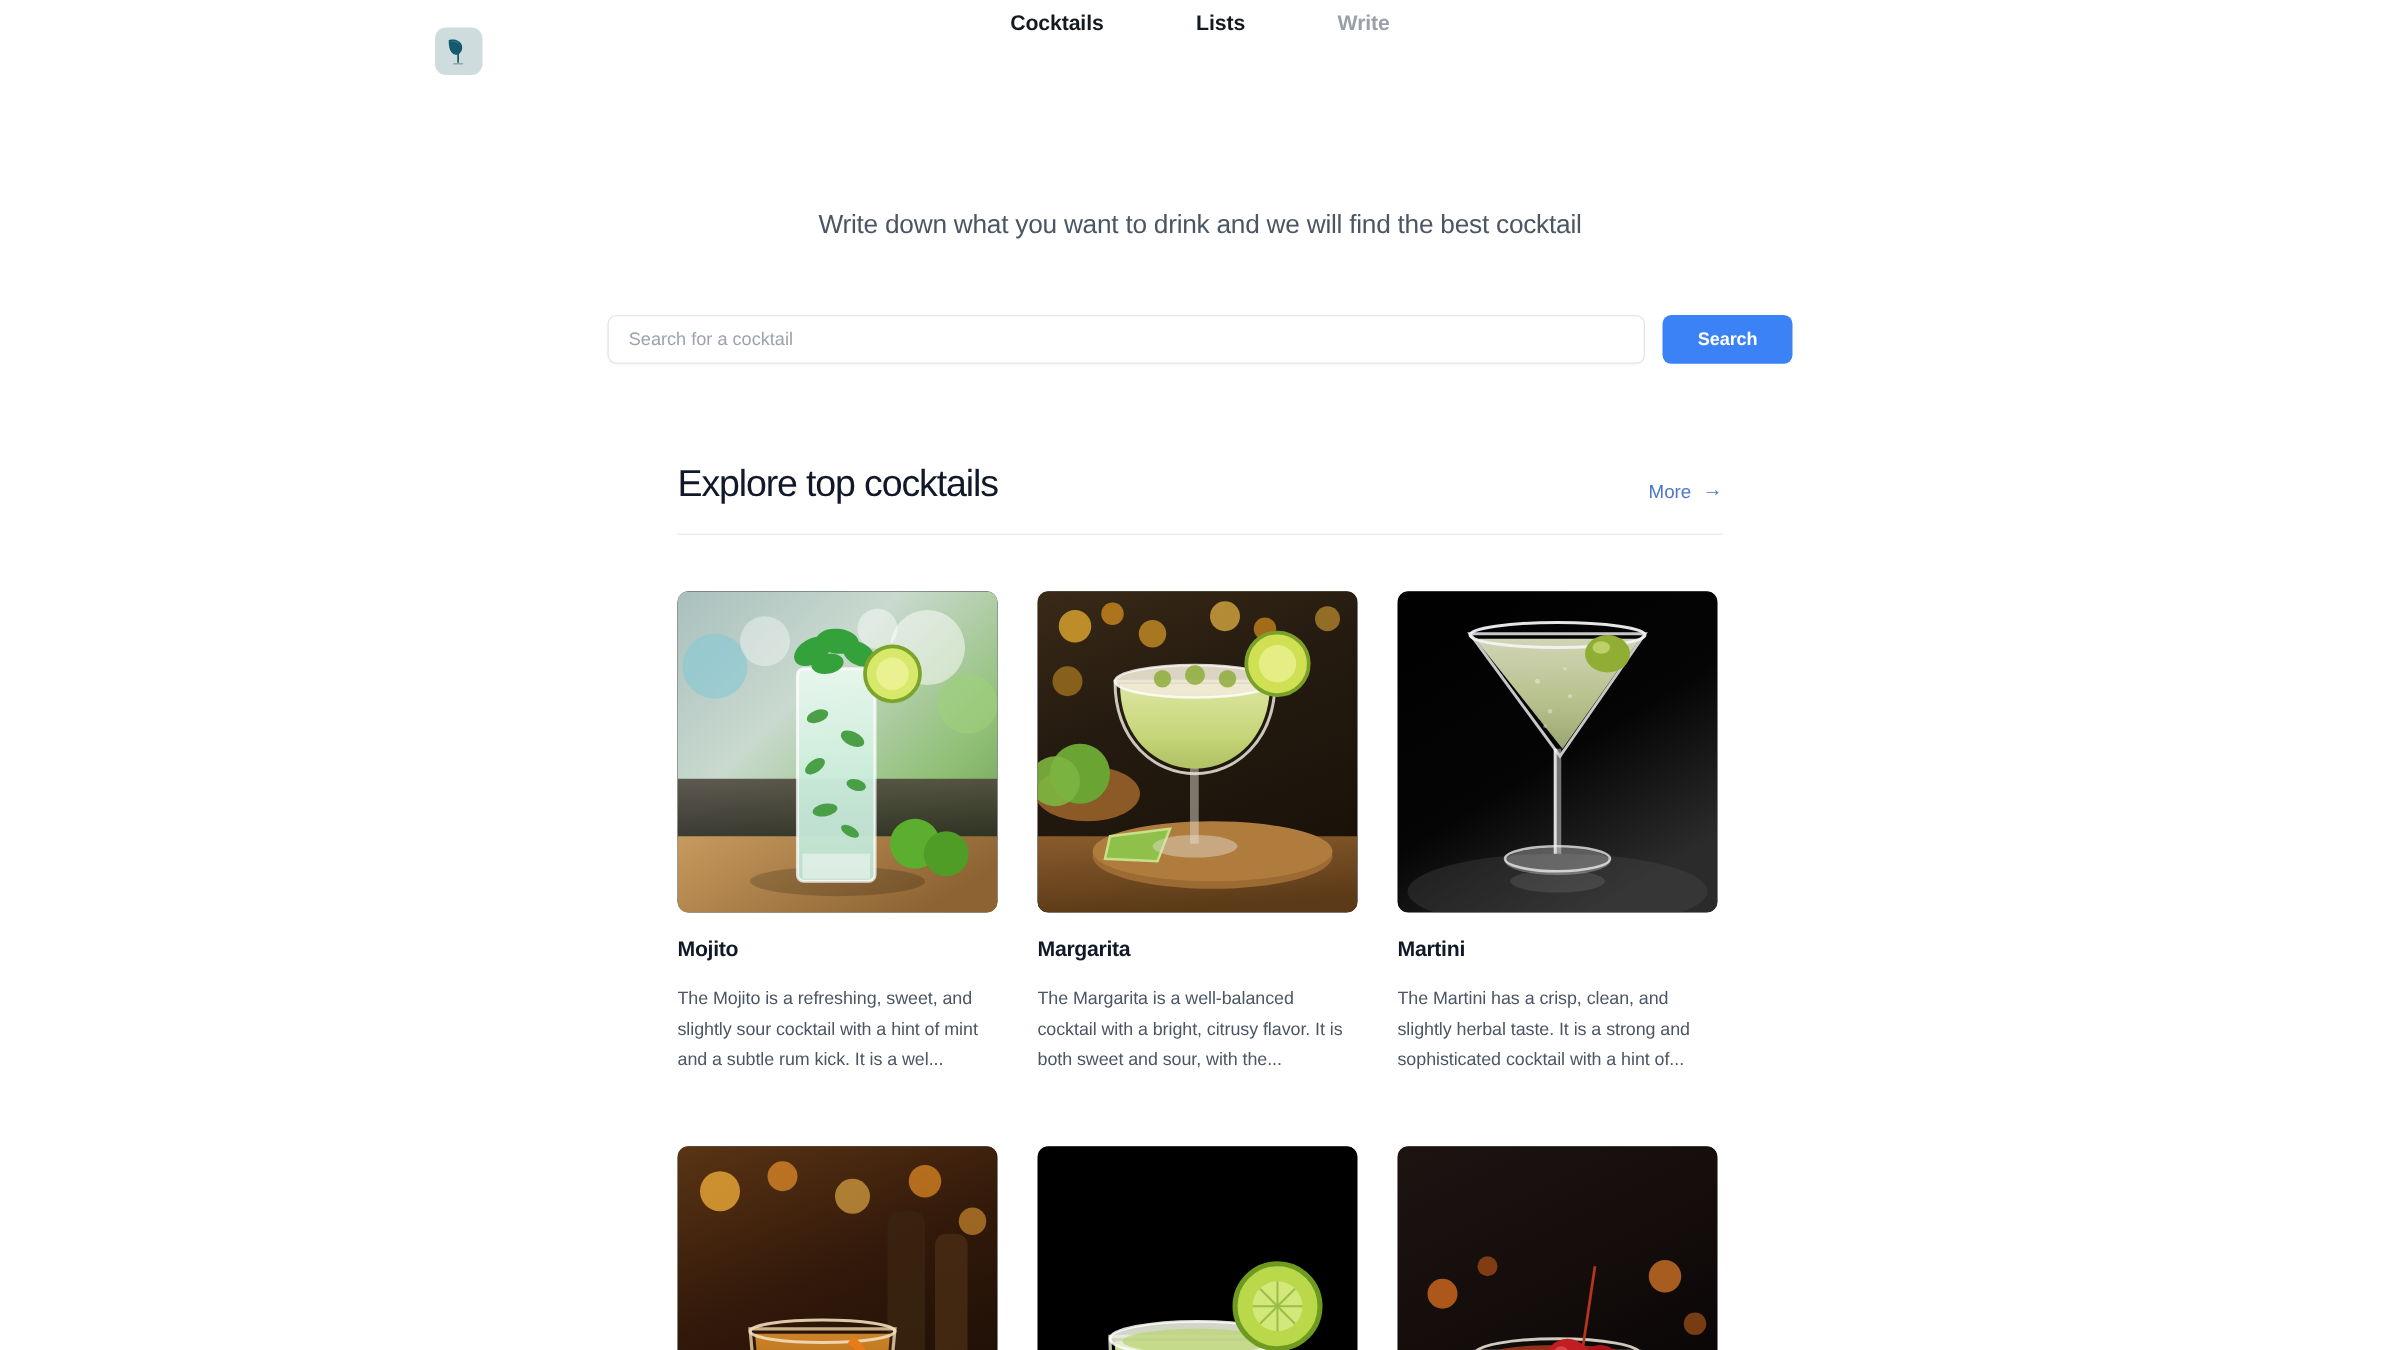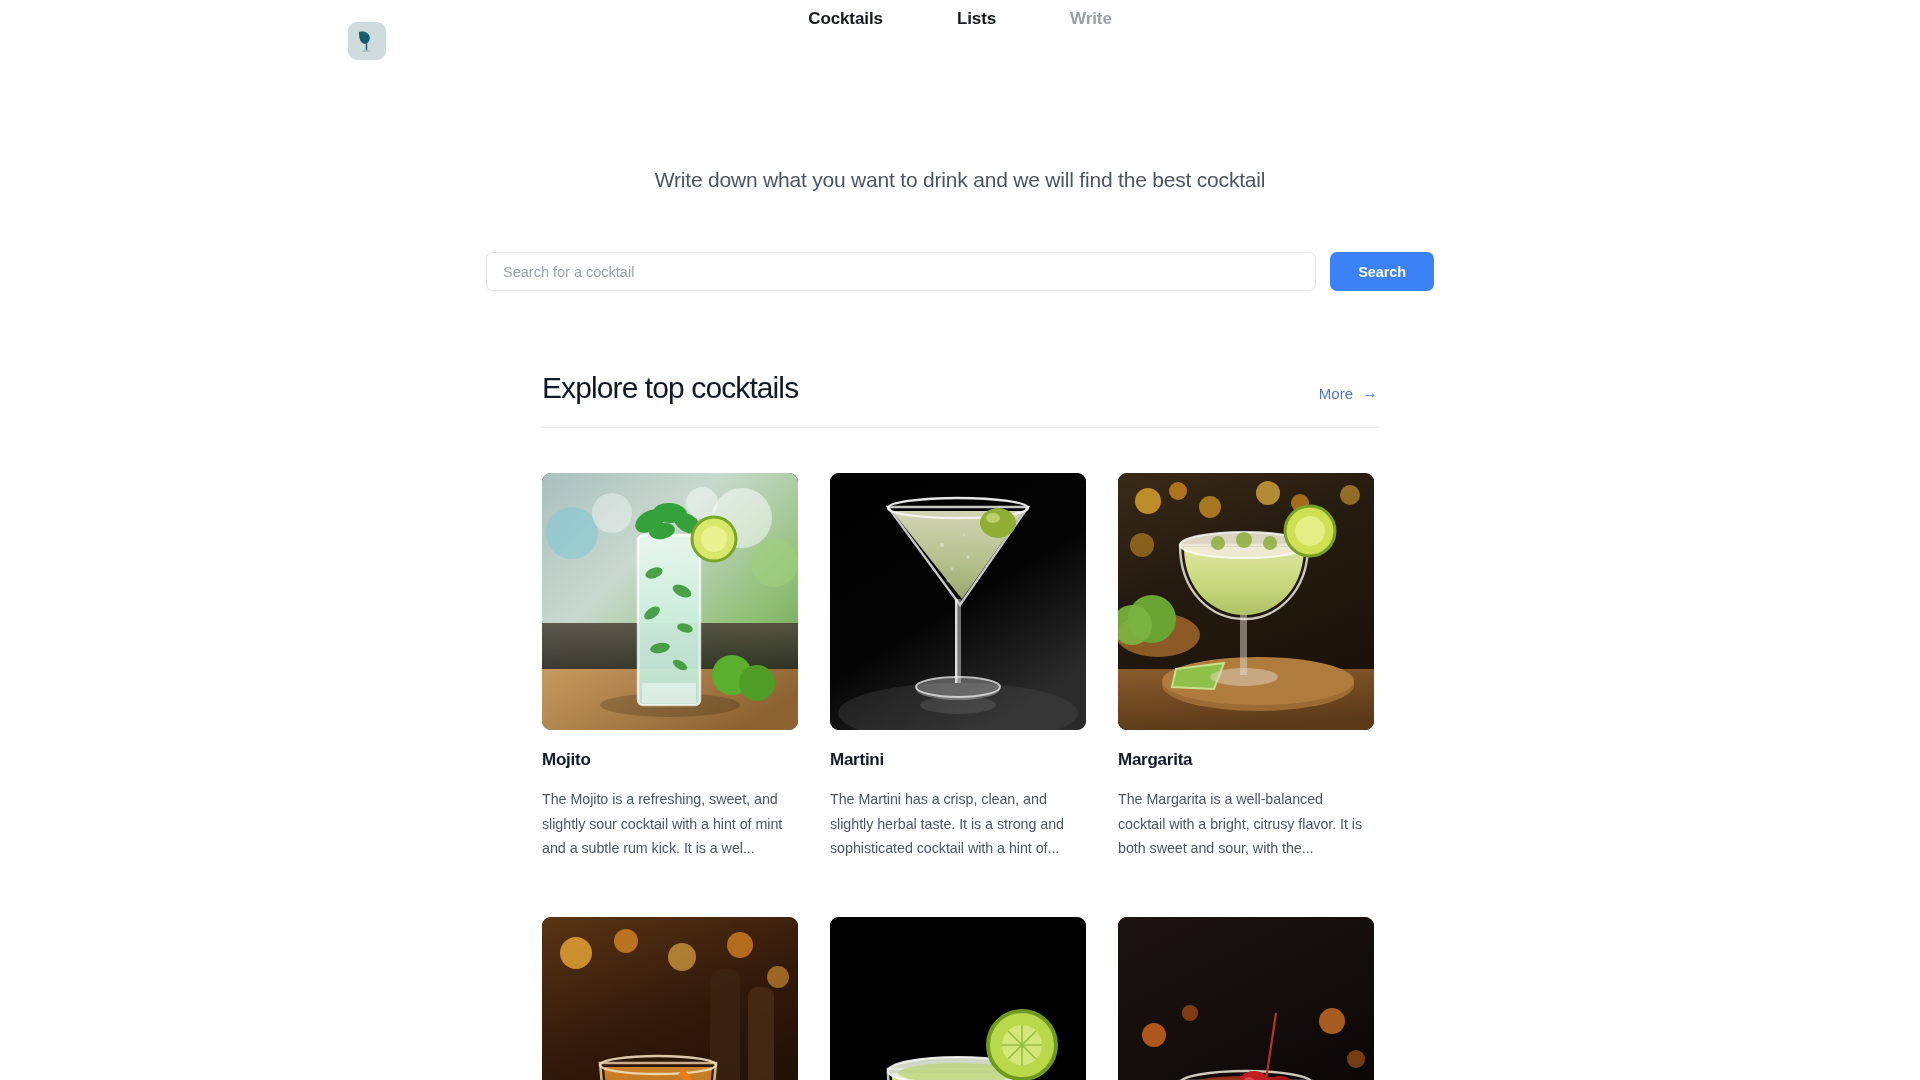--- a/index.html
+++ b/index.html
@@ -284,20 +284,78 @@
           </svg>
         </div>
         <h3 class="card-title">Mojito</h3>
         <p class="card-desc">The Mojito is a refreshing, sweet, and slightly sour cocktail with a hint of mint and a subtle rum kick. It is a wel...</p>
       </div>
 
       <div class="card">
         <div class="card-img">
           <svg viewBox="0 0 256 257" preserveAspectRatio="xMidYMid slice">
             <defs>
+              <linearGradient id="mgBg" x1="0" y1="0" x2="0.4" y2="1">
+                <stop offset="0%" stop-color="#3a2a17"></stop>
+                  <stop offset="45%" stop-color="#241a10"></stop>
+                <stop offset="100%" stop-color="#1a1209"></stop>
+              </linearGradient>
+              <linearGradient id="mgWood" x1="0" y1="0" x2="0.3" y2="1">
+                <stop offset="0%" stop-color="#8a5c2c"></stop>
+                  <stop offset="100%" stop-color="#5b3a18"></stop>
+              </linearGradient>
+              <linearGradient id="mgLiq" x1="0" y1="0" x2="0" y2="1">
+                <stop offset="0%" stop-color="#e6f0a8"></stop>
+                  <stop offset="60%" stop-color="#cfe07f"></stop>
+                <stop offset="100%" stop-color="#b5ca68"></stop>
+              </linearGradient>
+            </defs>
+            <rect width="256" height="257" fill="url(#mgBg)"></rect>
+            <g opacity="0.9">
+              <circle cx="30" cy="28" r="13" fill="#f2b632" opacity="0.8"></circle>
+              <circle cx="60" cy="18" r="9" fill="#e89b22" opacity="0.75"></circle>
+              <circle cx="92" cy="34" r="11" fill="#f0a92c" opacity="0.7"></circle>
+              <circle cx="150" cy="20" r="12" fill="#f4c047" opacity="0.75"></circle>
+              <circle cx="182" cy="30" r="9" fill="#e99a20" opacity="0.7"></circle>
+              <circle cx="232" cy="22" r="10" fill="#f2b23a" opacity="0.6"></circle>
+              <circle cx="24" cy="72" r="12" fill="#e6a326" opacity="0.55"></circle>
+              <circle cx="210" cy="64" r="8" fill="#3f6b3a" opacity="0.5"></circle>
+            </g>
+            <rect x="0" y="196" width="256" height="61" fill="url(#mgWood)"></rect>
+            <ellipse cx="140" cy="212" rx="96" ry="26" fill="#9c6a33"></ellipse>
+            <ellipse cx="140" cy="208" rx="96" ry="24" fill="#b07c3e"></ellipse>
+            <ellipse cx="40" cy="162" rx="42" ry="22" fill="#8b5a27"></ellipse>
+            <circle cx="34" cy="146" r="24" fill="#6aa534"></circle>
+            <circle cx="14" cy="152" r="20" fill="#7cb540" opacity="0.9"></circle>
+            <path d="M58 196 L106 190 L96 216 L54 214 Z" fill="#8ec04a"></path>
+            <path d="M58 196 L106 190 L96 216 L54 214 Z" fill="none" stroke="#c9e08a" stroke-width="2"></path>
+            <rect x="122" y="140" width="7" height="62" fill="#ddd6c8" opacity="0.5"></rect>
+            <ellipse cx="126" cy="204" rx="34" ry="9" fill="#e4ded0" opacity="0.45"></ellipse>
+            <path d="M66 74 C66 118 96 142 126 142 C156 142 186 118 186 74 Z" fill="url(#mgLiq)" opacity="0.95"></path>
+            <path d="M62 72 C62 120 94 146 126 146 C158 146 190 120 190 72 Z" fill="none" stroke="#e9e6da" stroke-width="2.4" opacity="0.85"></path>
+            <ellipse cx="126" cy="72" rx="64" ry="13" fill="#efe9d6" opacity="0.9"></ellipse>
+            <ellipse cx="126" cy="72" rx="64" ry="13" fill="none" stroke="#ffffff" stroke-width="2" opacity="0.8"></ellipse>
+            <g fill="#8fae3e" opacity="0.85">
+              <circle cx="100" cy="70" r="7"></circle>
+                <circle cx="126" cy="67" r="8"></circle>
+                <circle cx="152" cy="70" r="7"></circle>
+            </g>
+            <circle cx="192" cy="58" r="25" fill="#cfe052"></circle>
+            <circle cx="192" cy="58" r="25" fill="none" stroke="#7ba02a" stroke-width="3"></circle>
+            <circle cx="192" cy="58" r="15" fill="#e7f08d" opacity="0.85"></circle>
+          </svg>
+        </div>
+        <h3 class="card-title">Margarita</h3>
+        <p class="card-desc">The Margarita is a well-balanced cocktail with a bright, citrusy flavor. It is both sweet and sour, with the...</p>
+      </div>
+
+      <div class="card">
+        <div class="card-img">
+          <svg viewBox="0 0 256 257" preserveAspectRatio="xMidYMid slice">
+            <defs>
               <linearGradient id="marBg" x1="0" y1="0" x2="0.6" y2="1">
                 <stop offset="0%" stop-color="#000000"></stop>
                   <stop offset="60%" stop-color="#050505"></stop>
                 <stop offset="100%" stop-color="#2b2b2b"></stop>
               </linearGradient>
               <linearGradient id="marLiq" x1="0" y1="0" x2="0" y2="1">
                 <stop offset="0%" stop-color="#e8ecc8"></stop>
                   <stop offset="60%" stop-color="#c9d49a"></stop>
                 <stop offset="100%" stop-color="#aab87c"></stop>
               </linearGradient>
@@ -324,78 +382,20 @@
           </svg>
         </div>
         <h3 class="card-title">Martini</h3>
         <p class="card-desc">The Martini has a crisp, clean, and slightly herbal taste. It is a strong and sophisticated cocktail with a hint of...</p>
       </div>
 
       <div class="card">
         <div class="card-img">
           <svg viewBox="0 0 256 257" preserveAspectRatio="xMidYMid slice">
             <defs>
-              <linearGradient id="mgBg" x1="0" y1="0" x2="0.4" y2="1">
-                <stop offset="0%" stop-color="#3a2a17"></stop>
-                  <stop offset="45%" stop-color="#241a10"></stop>
-                <stop offset="100%" stop-color="#1a1209"></stop>
-              </linearGradient>
-              <linearGradient id="mgWood" x1="0" y1="0" x2="0.3" y2="1">
-                <stop offset="0%" stop-color="#8a5c2c"></stop>
-                  <stop offset="100%" stop-color="#5b3a18"></stop>
-              </linearGradient>
-              <linearGradient id="mgLiq" x1="0" y1="0" x2="0" y2="1">
-                <stop offset="0%" stop-color="#e6f0a8"></stop>
-                  <stop offset="60%" stop-color="#cfe07f"></stop>
-                <stop offset="100%" stop-color="#b5ca68"></stop>
-              </linearGradient>
-            </defs>
-            <rect width="256" height="257" fill="url(#mgBg)"></rect>
-            <g opacity="0.9">
-              <circle cx="30" cy="28" r="13" fill="#f2b632" opacity="0.8"></circle>
-              <circle cx="60" cy="18" r="9" fill="#e89b22" opacity="0.75"></circle>
-              <circle cx="92" cy="34" r="11" fill="#f0a92c" opacity="0.7"></circle>
-              <circle cx="150" cy="20" r="12" fill="#f4c047" opacity="0.75"></circle>
-              <circle cx="182" cy="30" r="9" fill="#e99a20" opacity="0.7"></circle>
-              <circle cx="232" cy="22" r="10" fill="#f2b23a" opacity="0.6"></circle>
-              <circle cx="24" cy="72" r="12" fill="#e6a326" opacity="0.55"></circle>
-              <circle cx="210" cy="64" r="8" fill="#3f6b3a" opacity="0.5"></circle>
-            </g>
-            <rect x="0" y="196" width="256" height="61" fill="url(#mgWood)"></rect>
-            <ellipse cx="140" cy="212" rx="96" ry="26" fill="#9c6a33"></ellipse>
-            <ellipse cx="140" cy="208" rx="96" ry="24" fill="#b07c3e"></ellipse>
-            <ellipse cx="40" cy="162" rx="42" ry="22" fill="#8b5a27"></ellipse>
-            <circle cx="34" cy="146" r="24" fill="#6aa534"></circle>
-            <circle cx="14" cy="152" r="20" fill="#7cb540" opacity="0.9"></circle>
-            <path d="M58 196 L106 190 L96 216 L54 214 Z" fill="#8ec04a"></path>
-            <path d="M58 196 L106 190 L96 216 L54 214 Z" fill="none" stroke="#c9e08a" stroke-width="2"></path>
-            <rect x="122" y="140" width="7" height="62" fill="#ddd6c8" opacity="0.5"></rect>
-            <ellipse cx="126" cy="204" rx="34" ry="9" fill="#e4ded0" opacity="0.45"></ellipse>
-            <path d="M66 74 C66 118 96 142 126 142 C156 142 186 118 186 74 Z" fill="url(#mgLiq)" opacity="0.95"></path>
-            <path d="M62 72 C62 120 94 146 126 146 C158 146 190 120 190 72 Z" fill="none" stroke="#e9e6da" stroke-width="2.4" opacity="0.85"></path>
-            <ellipse cx="126" cy="72" rx="64" ry="13" fill="#efe9d6" opacity="0.9"></ellipse>
-            <ellipse cx="126" cy="72" rx="64" ry="13" fill="none" stroke="#ffffff" stroke-width="2" opacity="0.8"></ellipse>
-            <g fill="#8fae3e" opacity="0.85">
-              <circle cx="100" cy="70" r="7"></circle>
-                <circle cx="126" cy="67" r="8"></circle>
-                <circle cx="152" cy="70" r="7"></circle>
-            </g>
-            <circle cx="192" cy="58" r="25" fill="#cfe052"></circle>
-            <circle cx="192" cy="58" r="25" fill="none" stroke="#7ba02a" stroke-width="3"></circle>
-            <circle cx="192" cy="58" r="15" fill="#e7f08d" opacity="0.85"></circle>
-          </svg>
-        </div>
-        <h3 class="card-title">Margarita</h3>
-        <p class="card-desc">The Margarita is a well-balanced cocktail with a bright, citrusy flavor. It is both sweet and sour, with the...</p>
-      </div>
-
-      <div class="card">
-        <div class="card-img">
-          <svg viewBox="0 0 256 257" preserveAspectRatio="xMidYMid slice">
-            <defs>
               <linearGradient id="ofBg" x1="0" y1="0" x2="0.4" y2="1">
                 <stop offset="0%" stop-color="#5a3414"></stop>
                   <stop offset="50%" stop-color="#32190a"></stop>
                 <stop offset="100%" stop-color="#1b0e05"></stop>
               </linearGradient>
               <linearGradient id="ofLiq" x1="0" y1="0" x2="0" y2="1">
                 <stop offset="0%" stop-color="#d98c2a"></stop>
                   <stop offset="100%" stop-color="#a75c13"></stop>
               </linearGradient>
             </defs>

